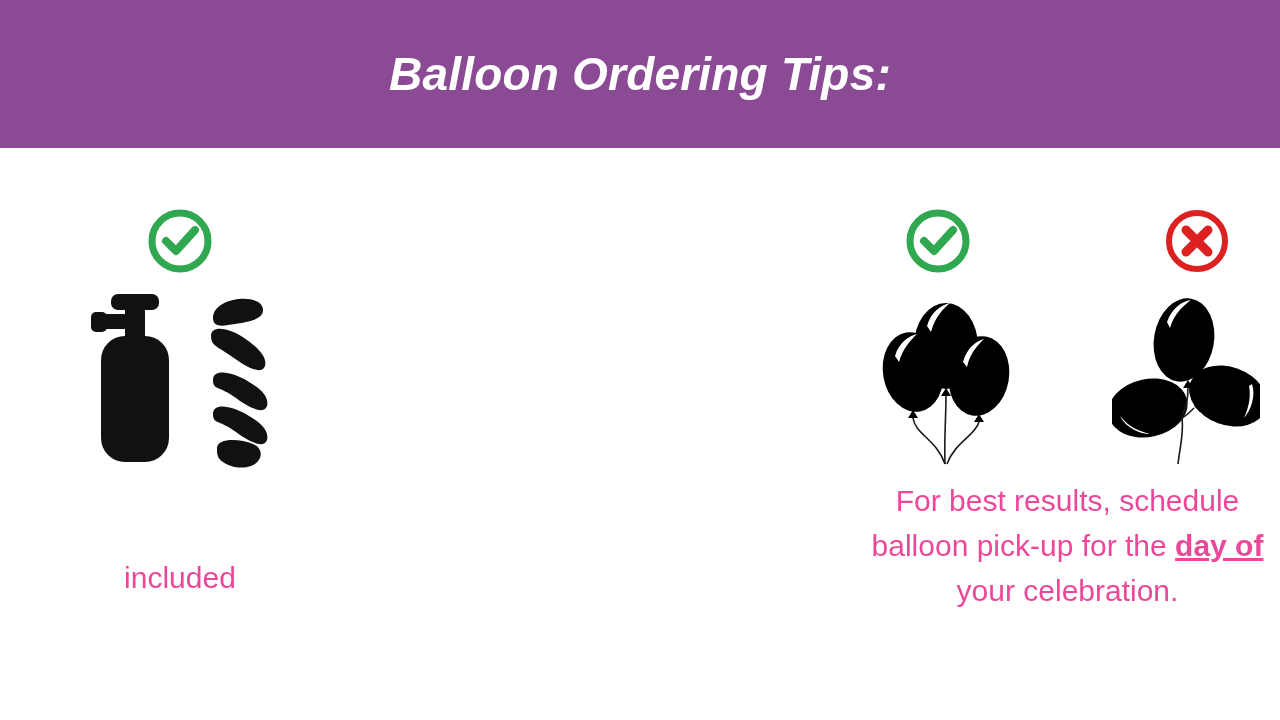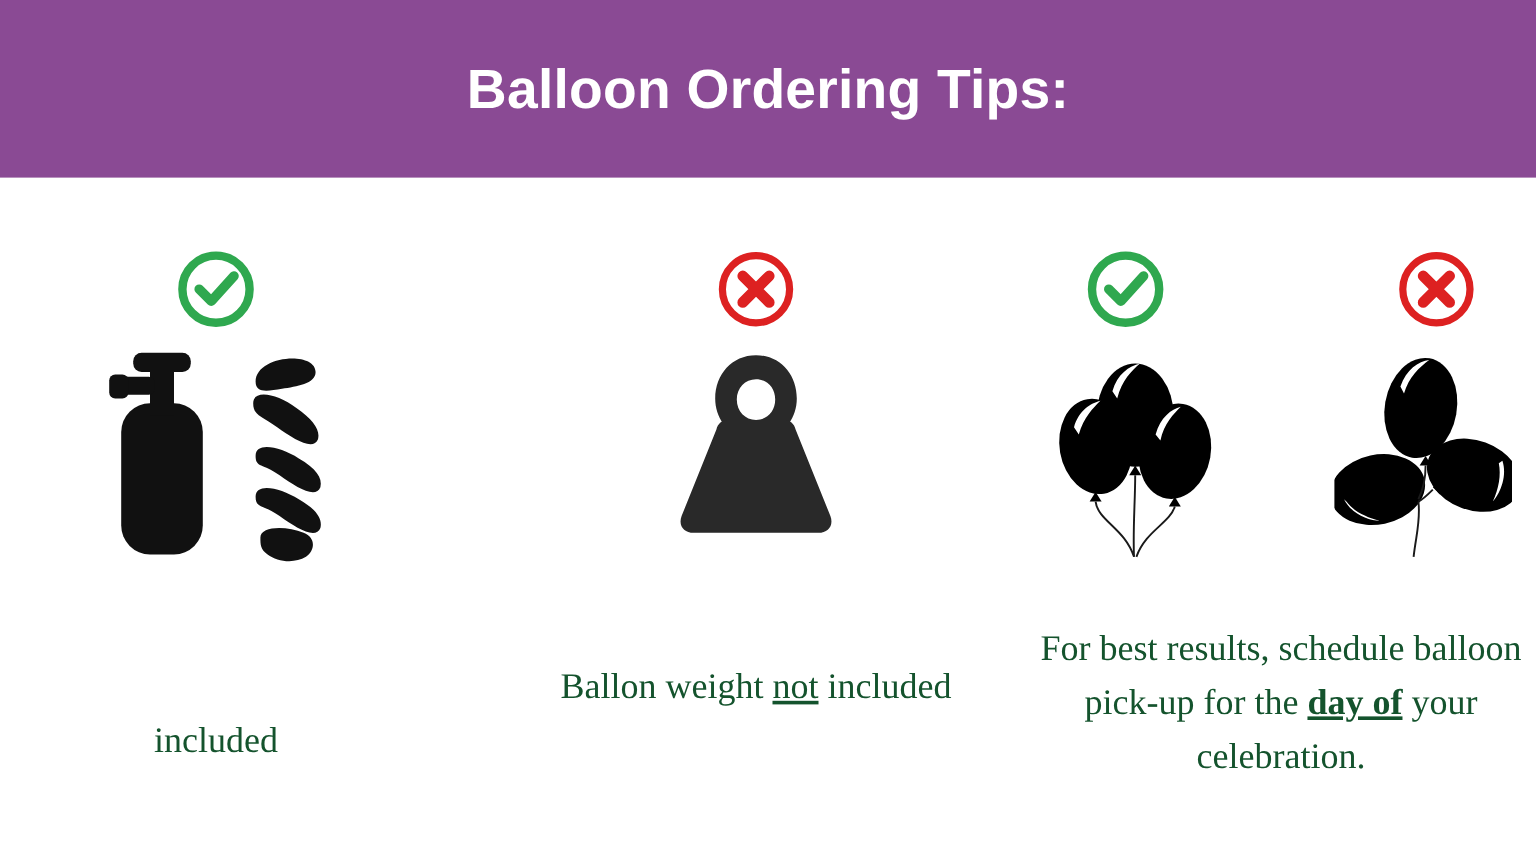--- a/index.html
+++ b/index.html
@@ -34,20 +34,21 @@
   }
   .header-title {
     color: #ffffff;
     font-size: 46px;
     font-weight: bold;
     letter-spacing: 0.2px;
     line-height: 1;
     font-family: "Liberation Sans", sans-serif;
     text-align: center;
     white-space: nowrap;
+    font-style: italic;
   }
 
   
   .content {
     position: absolute;
     left: 0;
     top: 148px;
     width: 1280px;
     height: 572px;
   }
@@ -85,26 +86,25 @@
   .col-3 .art-row {
     justify-content: space-between;
     padding: 0 20px;
     box-sizing: border-box;
   }
 
   .caption {
     position: absolute;
     width: 100%;
     text-align: center;
-    color: #14532d;
+    color: #ec4899;
     font-size: 30px;
     line-height: 1.5;
-    font-family: Liberation Serif, serif;
+    font-family: Liberation Sans, sans-serif;
     box-sizing: border-box;
-    margin-top: 40px;
   }
   .cap-1 { top: 362px; padding: 0 16px; }
   .cap-2 { top: 362px; padding: 0 24px; }
   .cap-3 { top: 330px; padding: 0 10px; }
 
   .u       { text-decoration: underline; }
   .u-bold  { text-decoration: underline; font-weight: bold; }
 
   svg { display: block; }
 </style>
@@ -154,52 +154,20 @@
           </svg>
         </span>
       </div>
 
       <div class="caption cap-1">
         <br>
         <span>included</span>
       </div>
     </div>
 
-    <div class="column col-2">
-
-      <div class="marks-row">
-        <span>
-          <svg width="70" height="70" viewBox="0 0 70 70">
-            <circle cx="35" cy="35" r="28" fill="none" stroke="#dd2121" stroke-width="6"></circle>
-            <path d="M24 24 L46 46 M46 24 L24 46" stroke="#dd2121" stroke-width="9" stroke-linecap="round"></path>
-          </svg>
-        </span>
-      </div>
-
-      <div class="art-row">
-        <span>
-          <svg width="172" height="160" viewBox="0 0 172 160">
-            <g fill="#292929">
-              <path d="M86 8 C66 8, 52 24, 52 44 C52 60, 62 72, 74 78 L98 78
-                       C110 72, 120 60, 120 44 C120 24, 106 8, 86 8 Z
-                       M86 28 C95 28, 102 35, 102 45 C102 55, 95 62, 86 62
-                       C77 62, 70 55, 70 45 C70 35, 77 28, 86 28 Z"></path>
-              <path d="M62 62 C58 62, 54 65, 53 70 L24 142
-                       C21 150, 26 156, 34 156 L138 156
-                       C146 156, 151 150, 148 142 L119 70
-                       C118 65, 114 62, 110 62 Z"></path>
-            </g>
-          </svg>
-        </span>
-      </div>
-
-      <div class="caption cap-2">
-        <span>Ballon weight </span><span class="u">not</span><span> included</span>
-      </div>
-    </div>
 
     <div class="column col-3">
 
       <div class="marks-row">
         <span>
           <svg width="70" height="70" viewBox="0 0 70 70">
             <circle cx="35" cy="35" r="28" fill="none" stroke="#2fa84f" stroke-width="7"></circle>
             <path d="M21 35 L31 45 L50 24" fill="none" stroke="#2fa84f" stroke-width="8" stroke-linecap="round" stroke-linejoin="round"></path>
           </svg>
         </span>

